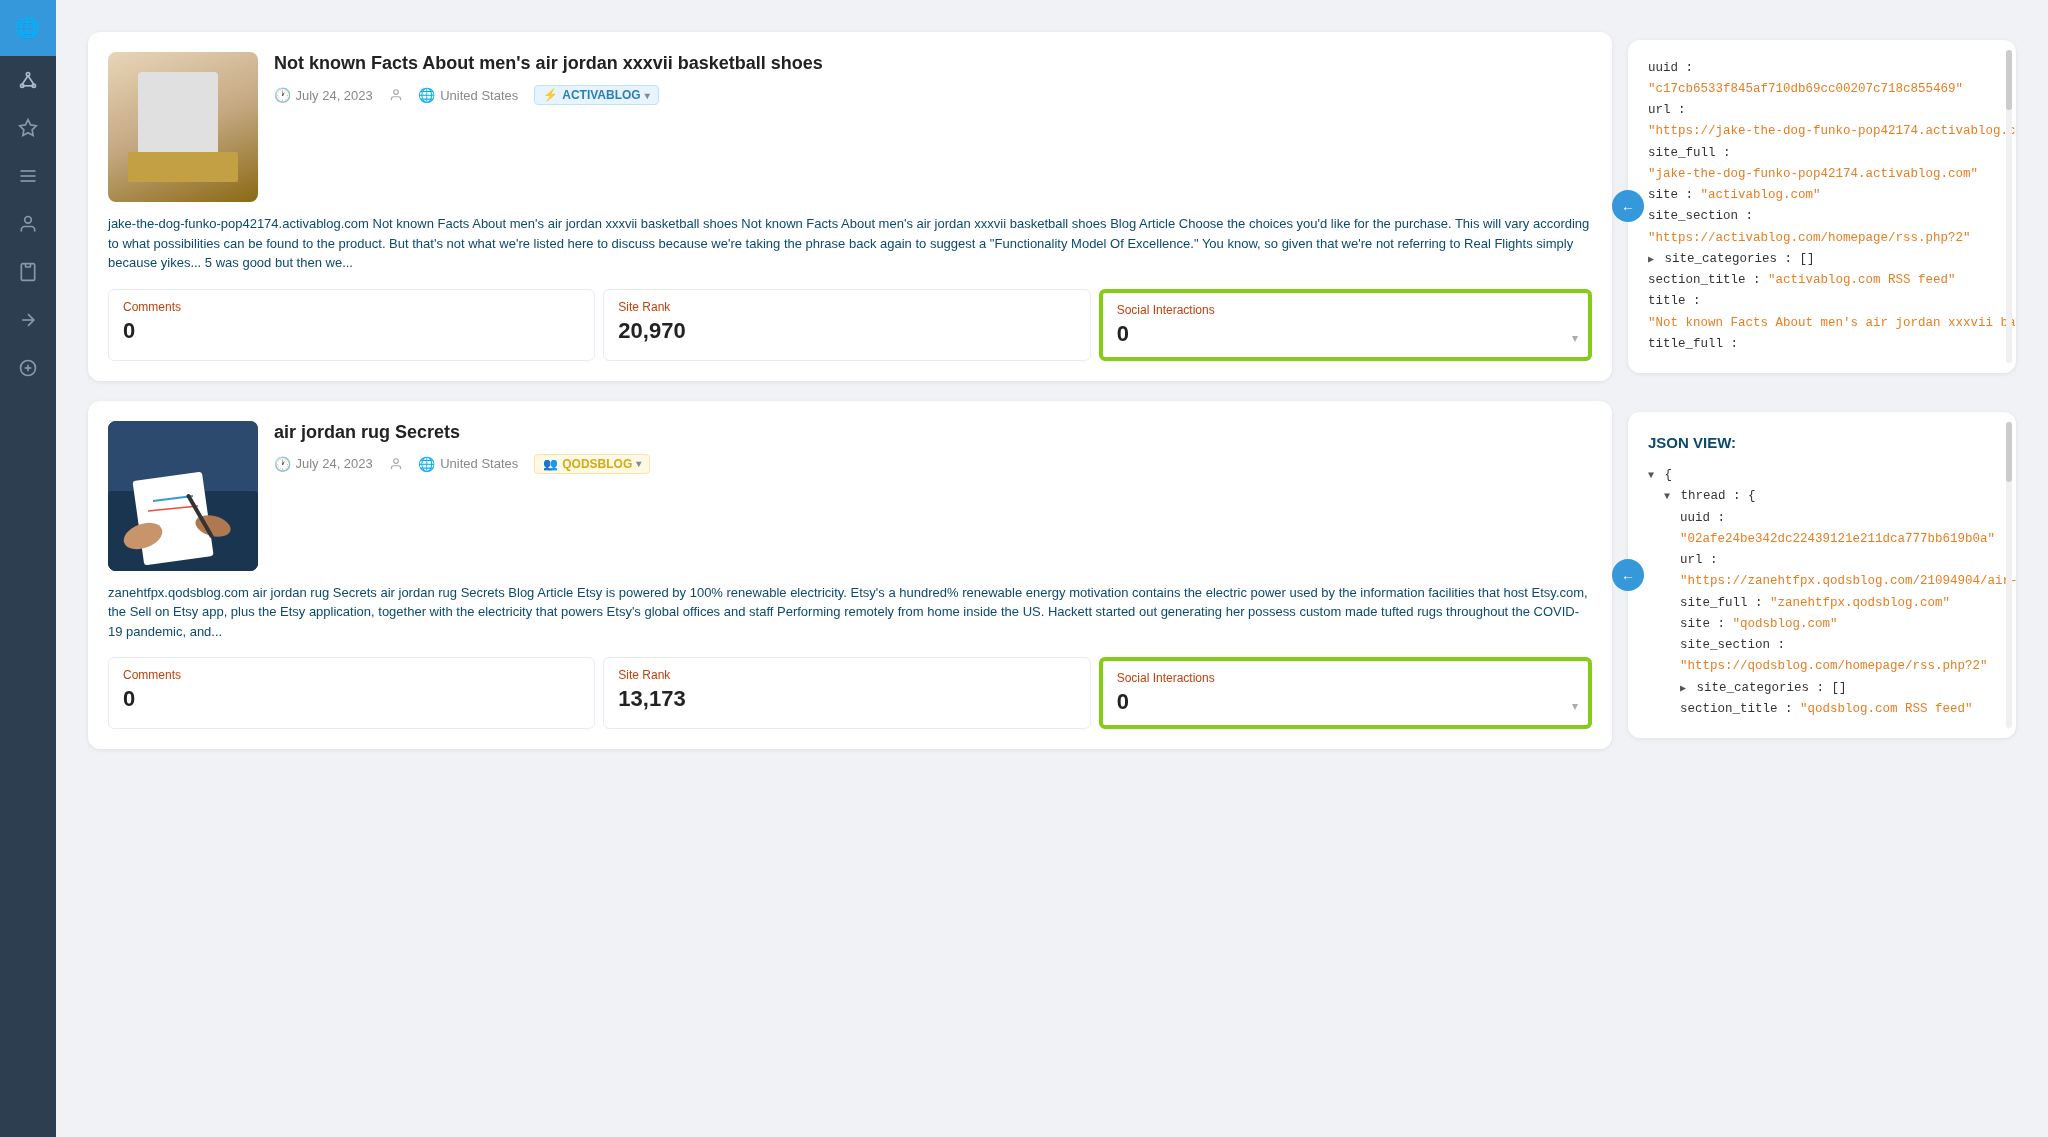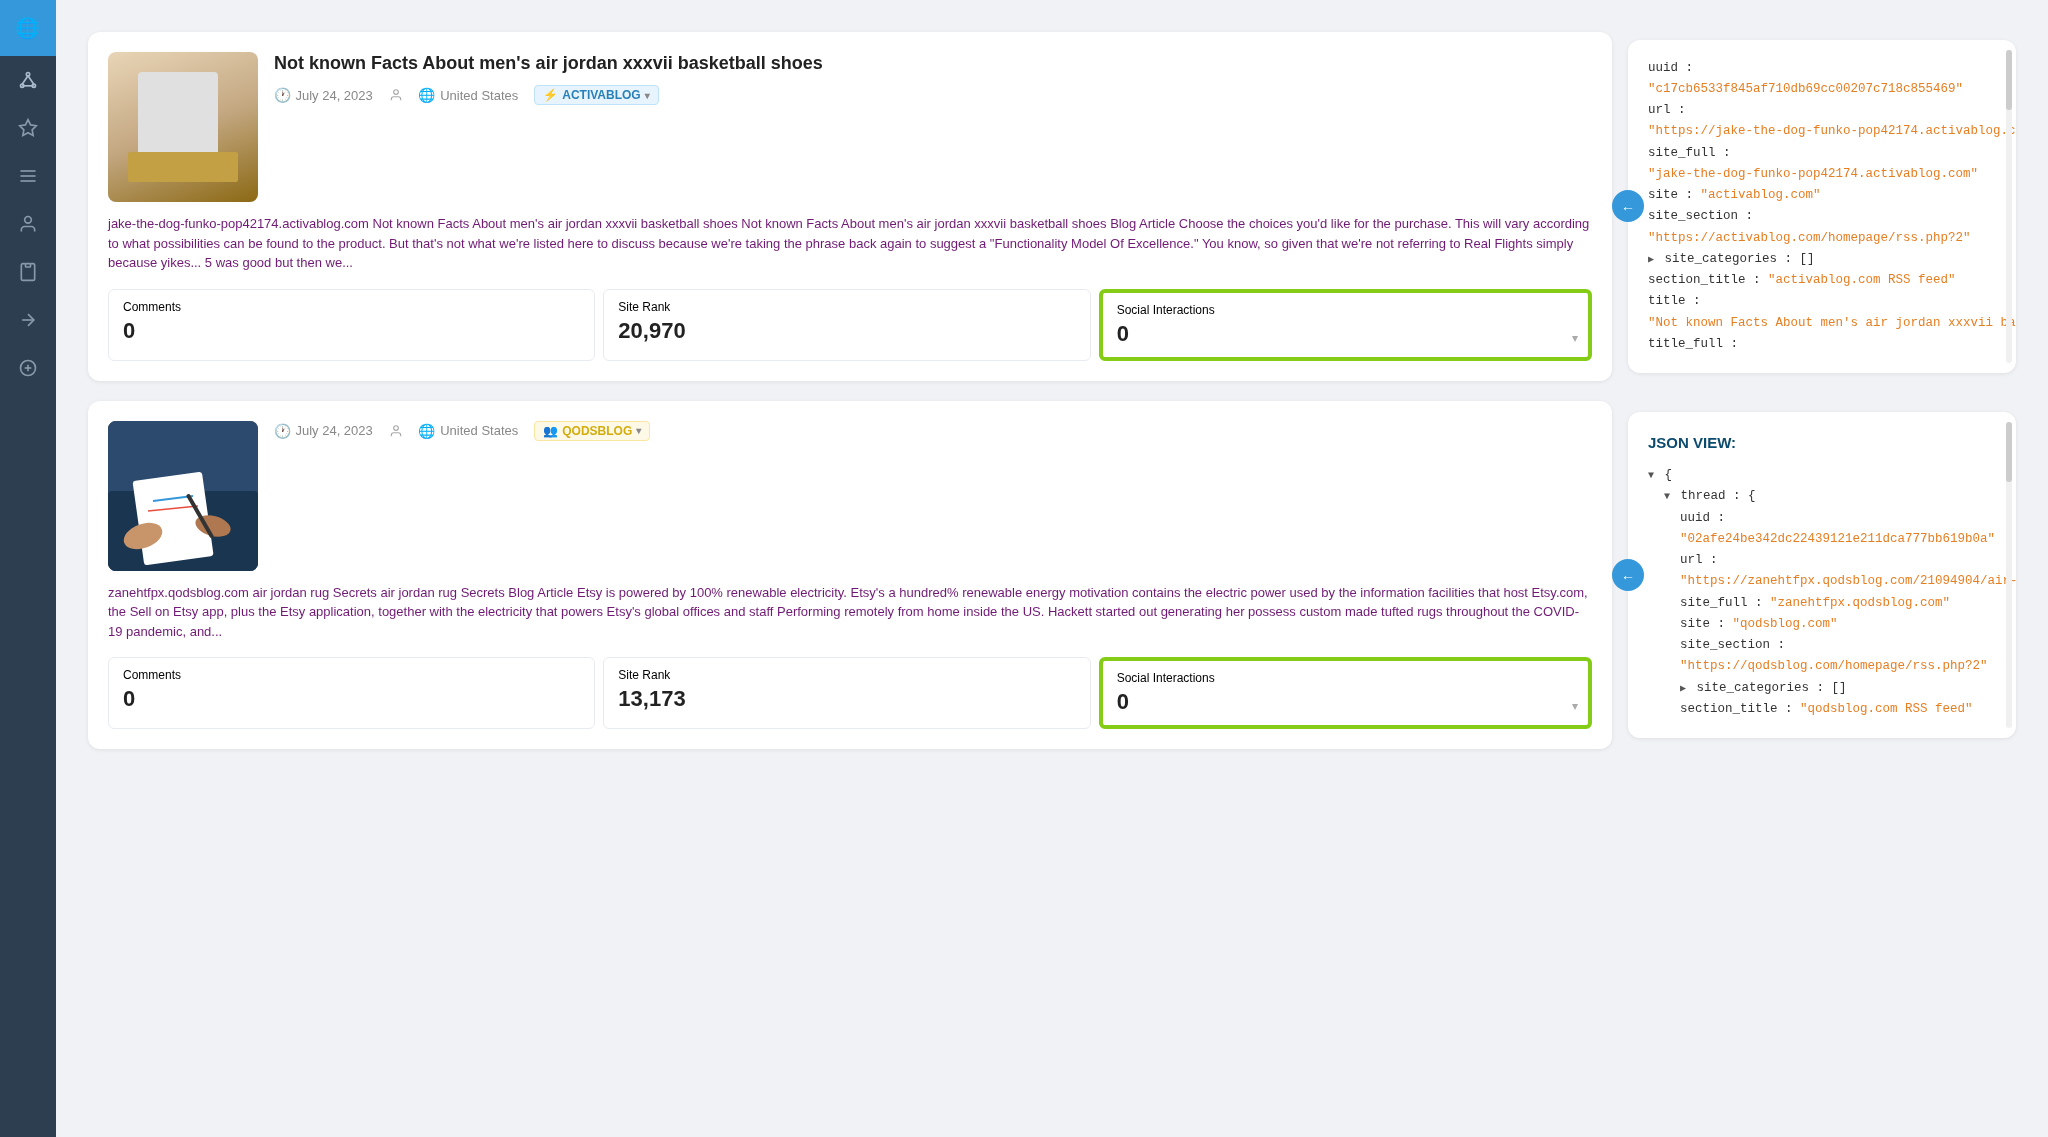--- a/index.html
+++ b/index.html
@@ -116,40 +116,40 @@
       font-size: 12px;
       font-weight: 600;
     }
     .badge-blue { background: #e8f4fd; color: #2980b9; border: 1px solid #bee3f8; }
     .badge-gold { background: #fef9e7; color: #d4ac0d; border: 1px solid #f9e79f; }
 
     .badge-arrow { font-size: 10px; color: #888; }
 
     .article-description {
       font-size: 13px;
-      color: #701a75;
+      color: #0c4a6e;
       line-height: 1.5;
       margin-bottom: 16px;
     }
 
     .stats-row {
       display: flex;
       gap: 8px;
     }
 
     .stat-box {
       flex: 1;
       border: 1px solid #e8ecf0;
       border-radius: 6px;
       padding: 10px 14px;
     }
 
     .stat-label {
       font-size: 12px;
-      color: #000000;
+      color: #c2410c;
       margin-bottom: 4px;
     }
 
     .stat-value {
       font-size: 22px;
       font-weight: 700;
       color: #222;
     }
 
     .stat-box-social {
@@ -462,20 +462,21 @@
             <line x1="45" y1="80" x2="85" y2="75" stroke="#3498db" stroke-width="2"></line>
             <line x1="40" y1="90" x2="90" y2="85" stroke="#e74c3c" stroke-width="1.5"></line>
 
             <ellipse cx="35" cy="115" rx="20" ry="12" fill="#c8956a" transform="rotate(-20, 35, 115)"></ellipse>
             <ellipse cx="105" cy="105" rx="18" ry="10" fill="#b07850" transform="rotate(15, 105, 105)"></ellipse>
 
             <rect x="90" y="70" width="4" height="50" fill="#333" rx="2" transform="rotate(-30, 92, 95)"></rect>
           </svg>
         </div>
         <div class="article-info">
+          <div class="article-title">air jordan rug Secrets</div>
           <div class="article-meta">
             <div class="meta-item">
               <span class="meta-icon">🕐</span>
               <span>July 24, 2023</span>
             </div>
             <div class="meta-item">
               <svg width="14" height="14" viewBox="0 0 24 24" fill="none" stroke="#aaa" stroke-width="2">
                 <path d="M20 21v-2a4 4 0 0 0-4-4H8a4 4 0 0 0-4 4v2"></path>
                   <circle cx="12" cy="7" r="4"></circle>
               </svg>

